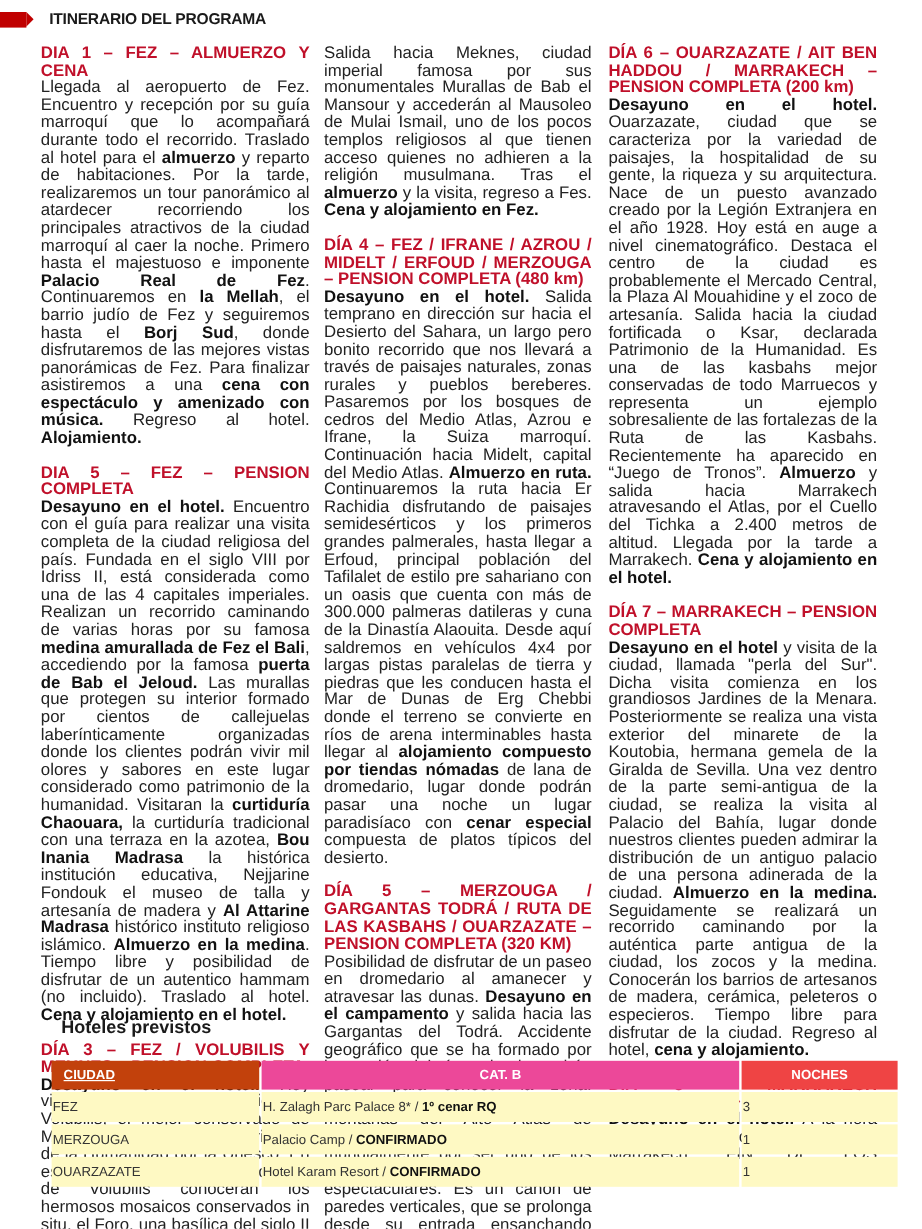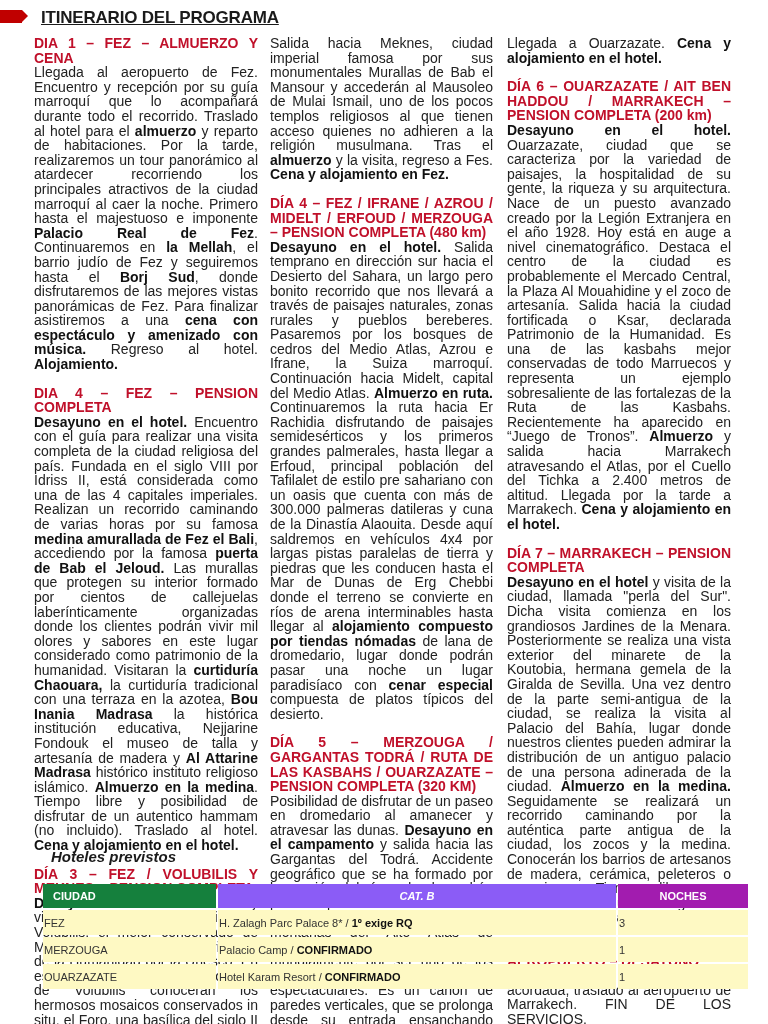--- a/index.html
+++ b/index.html
@@ -1,53 +1,53 @@
 <!DOCTYPE html>
 <html><head>
 <meta charset="utf-8">
 <style>
   html, body { margin:0; padding:0; background:#fff; }
   body { width:768px; height:1024px; position:relative; overflow:hidden;
          font-family:"Liberation Sans", sans-serif; color:#222; }
   .arrow { position:absolute; left:0; top:10px; width:22px; height:13px; background:#c00000; }
   .arrow:after { content:""; position:absolute; right:-6px; top:0; border-left:6px solid #c00000;
                  border-top:6.5px solid transparent; border-bottom:6.5px solid transparent; }
-  .main-title { position:absolute; left:41px; top:8px; font-size:17px; font-weight:bold;
-                text-decoration:underline; color:#1a1a1a; letter-spacing:-0.2px; }
+  .main-title { position:absolute; left:41px; top:8px; font-size:13px; font-weight:bold;
+                color:#1a1a1a; letter-spacing:-0.2px; }
   .col { position:absolute; top:36px; font-size:14px; line-height:14.6px; text-align:justify; }
   .col1 { left:34px; width:224px; }
   .col2 { left:270px; width:223px; top:36px; }
   .col3 { left:507px; width:224px; top:36px; }
   .day { margin-bottom:14px; }
   .day-title { color:#c0102a; font-weight:bold; text-transform:none; line-height:14.6px; }
   .day p { margin:0; }
   b { font-weight:bold; color:#111; }
-  .hotels-title { position:absolute; left:51px; top:848px; font-size:15px; font-weight:bold; color:#1a1a1a;font-style:italic; }
+  .hotels-title { position:absolute; left:51px; top:848px; font-size:15px; font-weight:bold; color:#1a1a1a; }
   table.hotels { position:absolute; left:41px; top:882px; width:709px; border-collapse:separate;
                  border-spacing:2px 2px; font-size:11px; }
   table.hotels th { height:22px; color:#fff; font-weight:bold; }
-  th.th-city { background:#15803d; text-align:left; padding-left:10px; width:162px; }
-  th.th-cat { background:#8b5cf6; width:396px;font-style:italic; }
-  th.th-nights { background:#a21caf; width:128px; }
+  th.th-city { background:#c2410c; text-align:left; padding-left:10px; width:162px;text-decoration:underline; }
+  th.th-cat { background:#ec4899; width:396px; }
+  th.th-nights { background:#ef4444; width:128px; }
   table.hotels td { background:#fef9c3; height:23px; text-align:left; color:#333; }
   .red { color:#d7222e; font-weight:bold; }
 </style>
 </head>
 <body>
 
 <div class="arrow"></div>
 <div class="main-title">ITINERARIO DEL PROGRAMA</div>
 
 <div class="col col1">
   <div class="day">
     <div class="day-title">DIA 1 – FEZ – ALMUERZO Y CENA</div>
     <p class="day-body">Llegada al aeropuerto de Fez. Encuentro y recepción por su guía marroquí que lo acompañará durante todo el recorrido. Traslado al hotel para el <b>almuerzo</b> y reparto de habitaciones. Por la tarde, realizaremos un tour panorámico al atardecer recorriendo los principales atractivos de la ciudad marroquí al caer la noche. Primero hasta el majestuoso e imponente <b>Palacio Real de Fez</b>. Continuaremos en <b>la Mellah</b>, el barrio judío de Fez y seguiremos hasta el <b>Borj Sud</b>, donde disfrutaremos de las mejores vistas panorámicas de Fez. Para finalizar asistiremos a una <b>cena con espectáculo y amenizado con música.</b> Regreso al hotel. <b>Alojamiento.</b></p>
   </div>
   <div class="day">
-    <div class="day-title">DIA 4 – FEZ – PENSION COMPLETA</div>
+    <div class="day-title">DIA 5 – FEZ – PENSION COMPLETA</div>
     <p class="day-body"><b>Desayuno en el hotel.</b> Encuentro con el guía para realizar una visita completa de la ciudad religiosa del país. Fundada en el siglo VIII por Idriss II, está considerada como una de las 4 capitales imperiales. Realizan un recorrido caminando de varias horas por su famosa <b>medina amurallada de Fez el Bali</b>, accediendo por la famosa <b>puerta de Bab el Jeloud.</b> Las murallas que protegen su interior formado por cientos de callejuelas laberínticamente organizadas donde los clientes podrán vivir mil olores y sabores en este lugar considerado como patrimonio de la humanidad. Visitaran la <b>curtiduría Chaouara,</b> la curtiduría tradicional con una terraza en la azotea, <b>Bou Inania Madrasa</b> la histórica institución educativa, Nejjarine Fondouk el museo de talla y artesanía de madera y <b>Al Attarine Madrasa</b> histórico instituto religioso islámico. <b>Almuerzo en la medina</b>. Tiempo libre y posibilidad de disfrutar de un autentico hammam (no incluido). Traslado al hotel. <b>Cena y alojamiento en el hotel.</b></p>
   </div>
   <div class="day">
     <div class="day-title">DÍA 3 – FEZ / VOLUBILIS Y MEKNES – PENSION COMPLETA</div>
     <p class="day-body"><b>Desayuno en el hotel.</b> Hoy visitarán el sitio arqueológico de Volubilis, el mejor conservado de Marruecos y declarado Patrimonio de la Humanidad por la Unesco. En estas ruinas de la ciudad romana de Volubilis conocerán los hermosos mosaicos conservados in situ, el Foro, una basílica del siglo II y el Templo Capitolino, situado en el punto más alto de la ciudad, como exige la tradición romana; y el Arco de Caracalla.</p>
   </div>
 </div>
 
 <div class="col col2">
   <div class="day">
@@ -57,23 +57,20 @@
     <div class="day-title">DÍA 4 – FEZ / IFRANE / AZROU / MIDELT / ERFOUD / MERZOUGA – PENSION COMPLETA (480 km)</div>
     <p class="day-body"><b>Desayuno en el hotel.</b> Salida temprano en dirección sur hacia el Desierto del Sahara, un largo pero bonito recorrido que nos llevará a través de paisajes naturales, zonas rurales y pueblos bereberes. Pasaremos por los bosques de cedros del Medio Atlas, Azrou e Ifrane, la Suiza marroquí. Continuación hacia Midelt, capital del Medio Atlas. <b>Almuerzo en ruta.</b> Continuaremos la ruta hacia Er Rachidia disfrutando de paisajes semidesérticos y los primeros grandes palmerales, hasta llegar a Erfoud, principal población del Tafilalet de estilo pre sahariano con un oasis que cuenta con más de 300.000 palmeras datileras y cuna de la Dinastía Alaouita. Desde aquí saldremos en vehículos 4x4 por largas pistas paralelas de tierra y piedras que les conducen hasta el Mar de Dunas de Erg Chebbi donde el terreno se convierte en ríos de arena interminables hasta llegar al <b>alojamiento compuesto por tiendas nómadas</b> de lana de dromedario, lugar donde podrán pasar una noche un lugar paradisíaco con <b>cenar especial</b> compuesta de platos típicos del desierto.</p>
   </div>
   <div class="day">
     <div class="day-title">DÍA 5 – MERZOUGA / GARGANTAS TODRÁ / RUTA DE LAS KASBAHS / OUARZAZATE – PENSION COMPLETA (320 KM)</div>
     <p class="day-body">Posibilidad de disfrutar de un paseo en dromedario al amanecer y atravesar las dunas. <b>Desayuno en el campamento</b> y salida hacia las Gargantas del Todrá. Accidente geográfico que se ha formado por la erosión del río y donde podrán pasear para conocer la zona. Situadas en el lado este de las montañas del Alto Atlas de Marruecos, son reconocidas mundialmente por ser uno de los cañones rocosos más espectaculares. Es un cañón de paredes verticales, que se prolonga desde su entrada ensanchando paulatinamente hasta su tramo final donde desaparecen. <b>Almuerzo</b> y acto seguido continuación por la famosa Ruta de las Kasbahs y Valle de las Rosas.</p>
   </div>
 </div>
 
 <div class="col col3">
-  <div class="day">
-    <p class="day-body">Llegada a Ouarzazate. <b>Cena y alojamiento en el hotel.</b></p>
-  </div>
   <div class="day">
     <div class="day-title">DÍA 6 – OUARZAZATE / AIT BEN HADDOU / MARRAKECH – PENSION COMPLETA (200 km)</div>
     <p class="day-body"><b>Desayuno en el hotel.</b> Ouarzazate, ciudad que se caracteriza por la variedad de paisajes, la hospitalidad de su gente, la riqueza y su arquitectura. Nace de un puesto avanzado creado por la Legión Extranjera en el año 1928. Hoy está en auge a nivel cinematográfico. Destaca el centro de la ciudad es probablemente el Mercado Central, la Plaza Al Mouahidine y el zoco de artesanía. Salida hacia la ciudad fortificada o Ksar, declarada Patrimonio de la Humanidad. Es una de las kasbahs mejor conservadas de todo Marruecos y representa un ejemplo sobresaliente de las fortalezas de la Ruta de las Kasbahs. Recientemente ha aparecido en “Juego de Tronos”. <b>Almuerzo</b> y salida hacia Marrakech atravesando el Atlas, por el Cuello del Tichka a 2.400 metros de altitud. Llegada por la tarde a Marrakech. <b>Cena y alojamiento en el hotel.</b></p>
   </div>
   <div class="day">
     <div class="day-title">DÍA 7 – MARRAKECH – PENSION COMPLETA</div>
     <p class="day-body"><b>Desayuno en el hotel</b> y visita de la ciudad, llamada "perla del Sur". Dicha visita comienza en los grandiosos Jardines de la Menara. Posteriormente se realiza una vista exterior del minarete de la Koutobia, hermana gemela de la Giralda de Sevilla. Una vez dentro de la parte semi-antigua de la ciudad, se realiza la visita al Palacio del Bahía, lugar donde nuestros clientes pueden admirar la distribución de un antiguo palacio de una persona adinerada de la ciudad. <b>Almuerzo en la medina.</b> Seguidamente se realizará un recorrido caminando por la auténtica parte antigua de la ciudad, los zocos y la medina. Conocerán los barrios de artesanos de madera, cerámica, peleteros o especieros. Tiempo libre para disfrutar de la ciudad. Regreso al hotel, <b>cena y alojamiento.</b></p>
   </div>
   <div class="day">
     <div class="day-title">DÍA 8 – MARRAKECH AEROPUERTO – DESAYUNO</div>
@@ -86,21 +83,21 @@
   <thead>
     <tr>
       <th class="th-city">CIUDAD</th>
       <th class="th-cat">CAT. B</th>
       <th class="th-nights">NOCHES</th>
     </tr>
   </thead>
   <tbody id="hotel-rows">
       <tr>
         <td>FEZ</td>
-        <td><span>H. Zalagh Parc Palace 8* / </span><b>1º exige RQ</b></td>
+        <td><span>H. Zalagh Parc Palace 8* / </span><b>1º cenar RQ</b></td>
         <td>3</td>
       </tr>
       <tr>
         <td>MERZOUGA</td>
         <td><span>Palacio Camp / </span><b>CONFIRMADO</b></td>
         <td>1</td>
       </tr>
       <tr>
         <td>OUARZAZATE</td>
         <td><span>Hotel Karam Resort / </span><b>CONFIRMADO</b></td>

